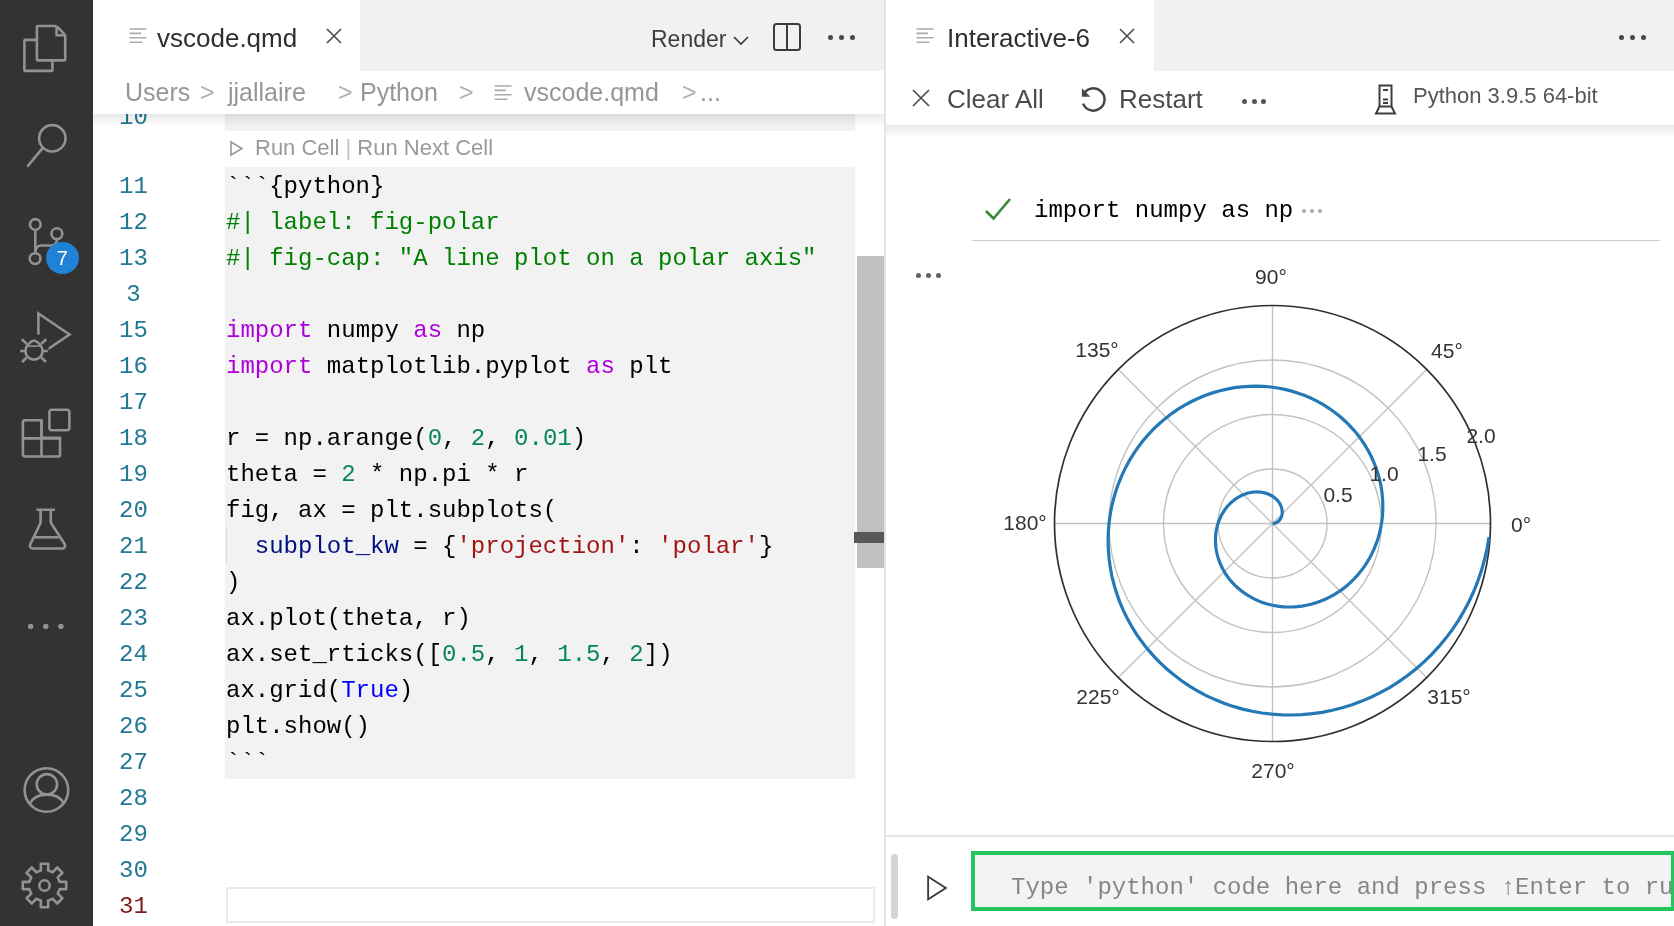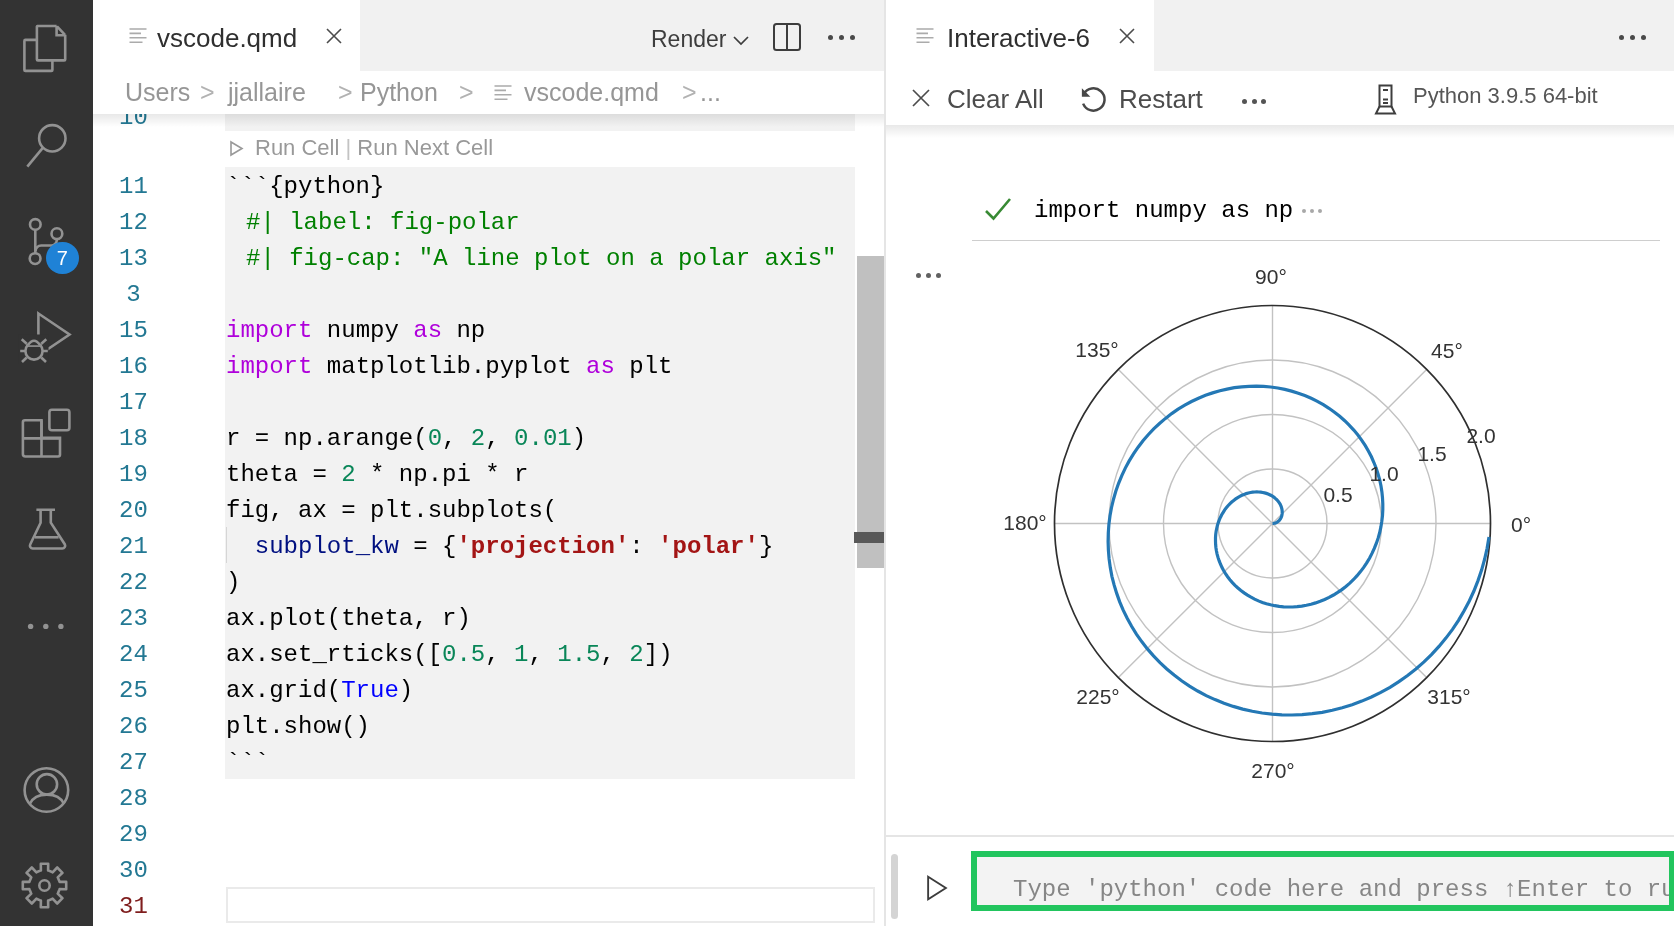--- a/index.html
+++ b/index.html
@@ -16,22 +16,22 @@
 #tabbarL { left:93px; top:0; width:791px; height:71px; background:#f1f1f1; }
 #tabL { position:absolute; left:0; top:0; width:267px; height:71px; background:#ffffff; }
 .tabtitle { position:absolute; font-size:26px; color:#2f2f2f; }
 #breadcrumb { left:93px; top:71px; width:791px; height:43px; background:#fff; font-size:25px; color:#969696; }
 #breadcrumb span { position:absolute; top:7px; white-space:pre; }
 #editor { left:93px; top:114px; width:791px; height:812px; background:#fff; overflow:hidden; }
 .eline { position:absolute; left:0; width:686px; height:36px; }
 .lnum { position:absolute; left:0; top:1.5px; width:81px; text-align:center; color:#237893; font-size:24px; line-height:36px; font-family:"Liberation Mono", monospace; }
 .code { position:absolute; left:133px; top:1.5px; font-size:24px; line-height:36px; font-family:"Liberation Mono", monospace; white-space:pre; color:#000; }
 .cellbg { position:absolute; left:132px; width:630px; background:#f2f2f2; }
-.gr { color:#008000;margin-left:20px; } .pu { color:#af00db; } .nu { color:#098658; }
-.st { color:#a31515;font-weight:bold; } .bl { color:#0000ff; } .nv { color:#001080;text-align:right; }
+.gr { color:#008000; } .pu { color:#af00db; } .nu { color:#098658; }
+.st { color:#a31515; } .bl { color:#0000ff; } .nv { color:#001080;text-align:right; }
 
 
 #tabbarR { left:886px; top:0; width:788px; height:71px; background:#f1f1f1; }
 #tabR { position:absolute; left:0; top:0; width:268px; height:71px; background:#ffffff; }
 #toolbar { left:886px; top:71px; width:788px; height:54px; background:#fff; font-size:26px; color:#4c4c4c; }
 #rcontent { left:886px; top:125px; width:788px; height:710px; background:#fff; }
 #rinput { left:886px; top:835px; width:788px; height:91px; background:#fff; border-top:2px solid #e5e5e5; }
 .shadow { position:absolute; height:13px; background:linear-gradient(rgba(0,0,0,0.09), rgba(0,0,0,0)); }
 .dots3 { position:absolute; display:flex; gap:7px; align-items:center; }
 .dots3 i { width:6px; height:6px; border-radius:50%; background:#545454; }
@@ -330,17 +330,17 @@
         <text x="531" y="203">2.0</text>
       </g>
     </svg>
   </div>
 
   <div class="abs" id="rinput">
     <div class="abs" style="left:5px; top:17px; width:7px; height:65px; border-radius:4px; background:#d4d4d4;"></div>
     <svg class="abs" style="left:39px; top:37px" width="24" height="28" viewBox="0 0 25 30" fill="none" stroke="#3c3c3c" stroke-width="2">
       <path d="M3 3 L22 15 L3 27 Z"></path>
     </svg>
-    <div class="abs" style="left:85px; top:14px; width:704px; height:60px; background:#f3f3f3; border:6px solid #22c55e; overflow:hidden;">
+    <div class="abs" style="left:85px; top:14px; width:704px; height:60px; background:#f3f3f3; border:4px solid #22c55e; overflow:hidden;">
       <div class="abs mono" style="left:36px; top:19px; font-size:24px; color:#868686; white-space:pre;">Type 'python' code here and press ↑Enter to ru</div>
     </div>
   </div>
 </div>
 
 </body></html>

